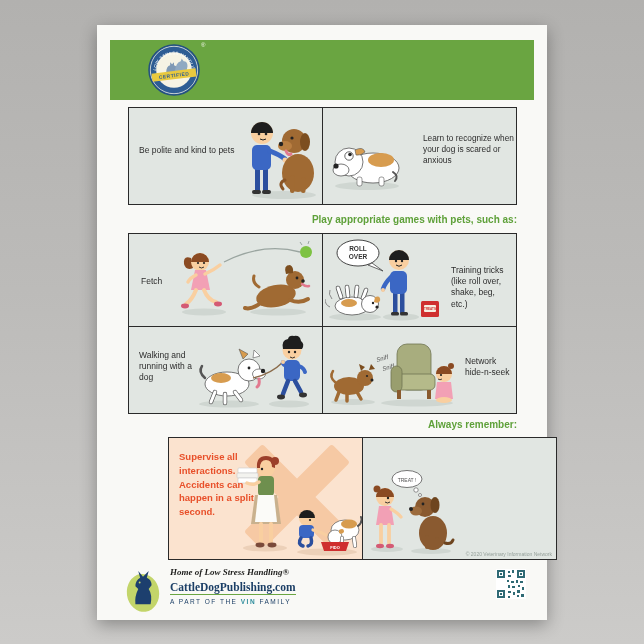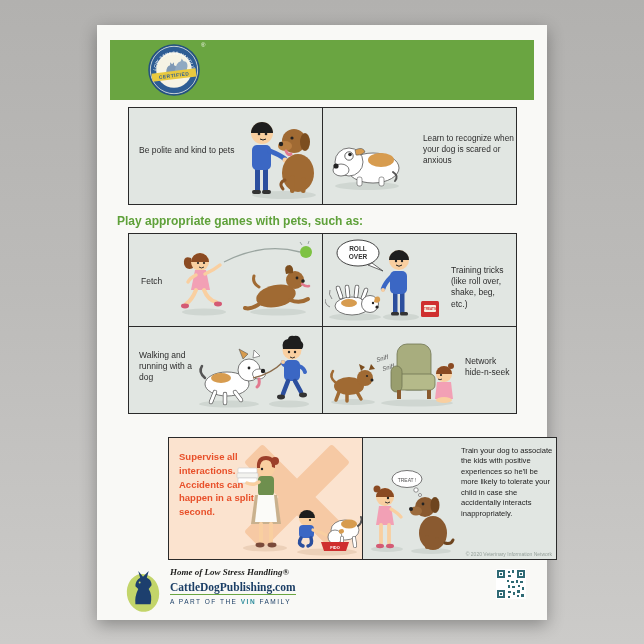--- a/index.html
+++ b/index.html
@@ -19,21 +19,21 @@
   .badge{position:absolute;left:37px;top:3px;}
   .badge-reg{position:absolute;left:91px;top:2px;color:#f2f7ea;font-size:6px;}
   
   .row{position:absolute;left:31px;width:389px;display:flex;}
   .cell{position:relative;box-sizing:border-box;border:1px solid #2a2a2a;background:#e1e6e2;width:211px;overflow:hidden;}
   .cell + .cell{margin-left:-1px;}
   .r1{top:82px;height:98px;}
   .r2{top:208px;height:94px;}
   .r3{top:301px;height:88px;}
   .r4{top:412px;height:123px;padding-left:40px;}
-  .sec-title{position:absolute;left:20px;width:389px;text-align:left;color:#5fa13a;font-weight:bold;font-size:12px;}
+  .sec-title{position:absolute;left:31px;width:389px;text-align:right;color:#5fa13a;font-weight:bold;font-size:10px;}
   .st1{top:189px;}
   .st2{top:394px;}
   .caption{position:absolute;color:#2d2d2d;font-size:8.5px;line-height:1.32;}
   .cap1{left:10px;top:37px;width:136px;}
   .cap2{left:100px;top:25px;width:92px;font-size:8.3px;}
   .cap3{left:12px;top:42px;width:50px;}
   .cap4{left:128px;top:31px;width:62px;}
   .cap5{left:10px;top:23px;width:58px;}
   .cap6{left:142px;top:29px;width:48px;}
   .cap8{left:98px;top:8px;width:92px;font-size:7.6px;line-height:1.38;color:#222;}
@@ -281,20 +281,21 @@
         <circle cx="126" cy="38" r="3" fill="#8a4a22"></circle>
         <circle cx="116" cy="47" r="1.1" fill="#222"></circle>
         <path d="M113 51 q2 1.5 4 0" stroke="#222" stroke-width="0.8" fill="none"></path>
         <path d="M112 54 L126 54 L128 71 L110 71 Z" fill="#f2a0b5"></path>
         <ellipse cx="119" cy="72" rx="8" ry="3" fill="#f9cfa0"></ellipse>
       </svg>
       <div class="caption cap6">Network hide-n-seek</div>
     </div>
   </div>
 
+  <div class="sec-title st2">Always remember:</div>
 
   <div class="row r4">
     <div class="cell warn-cell">
       <div class="warn-text">Supervise all interactions. Accidents can happen in a split second.</div>
       <svg class="illo" style="left:0;top:0" width="193" height="121" viewBox="0 0 193 121">
         <g fill="#f6c9a4">
           <rect x="66" y="46" width="124" height="26" rx="3" transform="rotate(45 128 59)"></rect>
           <rect x="66" y="46" width="124" height="26" rx="3" transform="rotate(-45 128 59)"></rect>
         </g>
         <ellipse cx="96" cy="110" rx="22" ry="3.5" fill="#ecd0b8"></ellipse>
@@ -367,21 +368,20 @@
         <circle cx="60" cy="59" r="1.4" fill="#232323"></circle>
         <rect x="62" y="90" width="4" height="14" rx="2" fill="#8a5a30"></rect>
         <rect x="72" y="92" width="4" height="12" rx="2" fill="#8a5a30"></rect>
         <g>
           <circle cx="57" cy="50" r="1.5" fill="#ffffff" stroke="#666" stroke-width="0.7"></circle>
           <circle cx="53" cy="45" r="2.2" fill="#ffffff" stroke="#666" stroke-width="0.7"></circle>
           <ellipse cx="44" cy="34" rx="15" ry="8.5" fill="#ffffff" stroke="#666" stroke-width="0.9"></ellipse>
           <text x="44" y="36.5" text-anchor="middle" font-size="5" fill="#555">TREAT !</text>
         </g>
       </svg>
-      <div class="caption cap8">Train your dog to associate the kids with positive experiences so he'll be more likely to tolerate your child in case she accidentally interacts inappropriately.</div>
       <div class="copyright">© 2020 Veterinary Information Network</div>
     </div>
   </div>
 
   <div class="footer">
     <svg class="footer-logo" width="38" height="48" viewBox="0 0 40 50">
       <ellipse cx="20" cy="27" rx="17" ry="20" fill="#c3d56a" transform="rotate(-8 20 27)"></ellipse>
       <path d="M20 10 l-5 -6 l2 7 q-5 3 -5 9 l3 3 q-4 8 -3 16 l16 0 q2 -10 -2 -16 l3 -4 q0 -6 -5 -8 l2 -7 z" fill="#1d3f6e"></path>
       <circle cx="16.5" cy="16" r="1" fill="#c3d56a"></circle>
     </svg>

